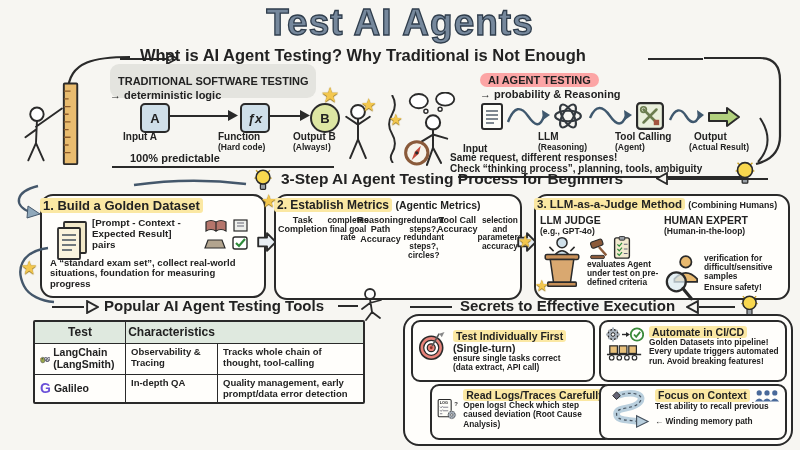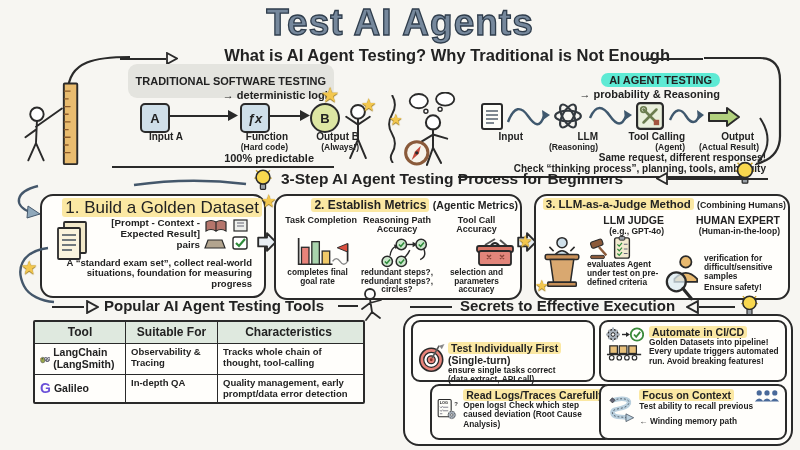--- a/index.html
+++ b/index.html
@@ -1,44 +1,44 @@
 <!DOCTYPE html>
 <html><head>
 <meta charset="utf-8">
 <style>
   html,body{margin:0;padding:0}
   body{width:800px;height:450px;font-family:"Liberation Sans",sans-serif;background:#f7f6f2;color:#222;overflow:hidden}
   #canvas{position:relative;width:800px;height:438px}
   .abs{position:absolute}
-  .c{text-align:right}
+  .c{text-align:left}
   .nw{white-space:nowrap}
   .hl-y{background:#fbe8a3;padding:0 3px;border-radius:3px}
   .pill{background:#e4e4df;padding:11px 8px;border-radius:9px}
-  .pill-g{background:#5eead4;padding:1px 8px;border-radius:9px}
+  .pill-g{background:#fca5a5;padding:1px 8px;border-radius:9px}
   .line{position:absolute;border-top:2.2px solid #2a2a2a}
   .star{position:absolute;color:#f3c74f;text-shadow:0 0 1px #9c7c25,0 1px 1px #9c7c25;font-weight:bold}
   .sbox{position:absolute;background:#fffefb;border:2.2px solid #2a2a2a;border-radius:13px}
   .mbox{position:absolute;background:#fffefb;border:2px solid #2a2a2a;border-radius:9px}
   .title{left:0;top:2px;width:800px;text-align:center;font-size:37px;font-weight:bold;letter-spacing:1px;
          color:#76889c;-webkit-text-stroke:1.3px #2f3d4c}
   .h1{font-size:16.5px;font-weight:bold}
   .h2{font-size:15px;font-weight:bold}
   .lab{font-size:10px;font-weight:bold;line-height:1.05}
   .sub{font-size:8.5px;font-weight:bold;line-height:1.05}
   .node{position:absolute;width:26px;height:26px;border:2px solid #2a2a2a;display:flex;align-items:center;justify-content:center;font-weight:bold;font-size:13px}
   .nodeblue{background:#cfdfe9;border-radius:5px}
   .tbl{position:absolute;left:33px;top:320px;width:328px;border:2.4px solid #2a2a2a;border-radius:2px;background:#fffefb}
   .trow{display:grid;grid-template-columns:90px 92px 142px}
   .trow+.trow{border-top:1.7px solid #2a2a2a}
   .tcell{padding:3px 5px;border-left:1.7px solid #2a2a2a;font-size:9.5px;font-weight:bold;line-height:1.12}
   .tcell:first-child{border-left:none}
   .thead{background:#dfe9df}
   .thead .tcell{font-size:12px;text-align:center;padding:4px 2px}
   .toolname{display:flex;align-items:center;gap:3px;font-size:10.5px}
-  .metcol{width:79px;display:flex;flex-direction:column;align-items:flex-end}
+  .metcol{width:79px;display:flex;align-items:flex-start}
   .metname{font-size:9px;font-weight:bold;text-align:center;line-height:1.05;height:20px}
   .metcap{font-size:8.3px;font-weight:bold;text-align:center;line-height:1.05}
   .sec-title{font-size:10.5px;font-weight:bold;line-height:1.15}
   .sec-body{font-size:8.3px;font-weight:bold;line-height:1.12}
   svg{display:block}
 </style>
 </head>
 <body>
 
 <div id="canvas">
@@ -145,21 +145,21 @@
     <circle cx="7" cy="7" r="2.6" fill="none" stroke="#6b7d4f" stroke-width="1.6"></circle>
     <rect x="16.5" y="16.5" width="5" height="5" fill="#a3553f"></rect>
   </svg>
   <svg class="abs" style="left:668px;top:104px" width="36" height="24" viewBox="0 0 36 24">
     <path d="M2,16 C7,4 13,4 18,12 S28,20 31,12" fill="none" stroke="#3f586e" stroke-width="2.4"></path>
       <polygon points="29,6 36,11 30,16" fill="#3f586e"></polygon>
   </svg>
   <svg class="abs" style="left:707px;top:106px" width="34" height="22" viewBox="0 0 34 22">
     <polygon points="2,7 20,7 20,2 32,11 20,20 20,15 2,15" fill="#b2d17e" stroke="#2a2a2a" stroke-width="2" stroke-linejoin="round"></polygon>
   </svg>
-  <div class="abs lab c" style="left:463px;top:132px;width:60px">Input</div>
+  <div class="abs lab c" style="left:463px;top:144px;width:60px">Input</div>
   <div class="abs lab c" style="left:538px;top:132px;width:60px">LLM</div>
   <div class="abs sub c" style="left:538px;top:143px;width:60px">(Reasoning)</div>
   <div class="abs lab c" style="left:615px;top:132px;width:70px">Tool Calling</div>
   <div class="abs sub c" style="left:615px;top:143px;width:70px">(Agent)</div>
   <div class="abs lab c" style="left:694px;top:132px;width:60px">Output</div>
   <div class="abs sub c" style="left:689px;top:143px;width:70px">(Actual Result)</div>
   <div class="abs c nw" style="left:450px;top:152px;width:316px;font-size:10px;font-weight:bold">Same request, different responses!</div>
   <div class="abs c nw" style="left:450px;top:163px;width:316px;font-size:10px;font-weight:bold">Check “thinking process”, planning, tools, ambiguity</div>
   <div class="line" style="left:458px;top:176px;width:290px"></div>
 
@@ -186,21 +186,21 @@
       <polygon points="11,1 1,6.5 11,12" fill="#f7f6f2" stroke="#2a2a2a" stroke-width="1.8"></polygon>
     </svg>
   <div class="line" style="left:668px;top:178px;width:100px"></div>
 
   <svg class="abs" style="left:12px;top:184px" width="32" height="38" viewBox="0 0 32 38">
     <path d="M26,2 C2,8 2,22 18,28" fill="none" stroke="#44576b" stroke-width="2.4"></path>
       <polygon points="16,22 28,30 15,34" fill="#8fa8bb" stroke="#44576b" stroke-width="1"></polygon>
   </svg>
 
   <div class="sbox" style="left:40px;top:194px;width:222px;height:100px"></div>
-  <div class="abs c nw" style="left:40px;top:198px;width:222px;font-size:17px;font-weight:normal">
+  <div class="abs c nw" style="left:40px;top:198px;width:222px;font-size:13px;font-weight:bold">
     <span class="hl-y">1. Build a Golden Dataset</span>
   </div>
   <svg class="abs" style="left:55px;top:220px" width="34" height="42" viewBox="0 0 34 42">
     <rect x="9" y="2" width="22" height="31" rx="1" fill="#f1e8c8" stroke="#2a2a2a" stroke-width="1.8"></rect>
     <rect x="3" y="8" width="22" height="31" rx="1" fill="#faf4dd" stroke="#2a2a2a" stroke-width="1.8"></rect>
     <path d="M7,15 h14 M7,20 h14 M7,25 h14 M7,30 h10" stroke="#44505c" stroke-width="1.6"></path>
   </svg>
   <div class="abs c" style="left:92px;top:218px;width:108px;font-size:9.8px;font-weight:bold;line-height:1.1">
     <div>[Prompt - Context -</div>
     <div>Expected Result]</div>
@@ -335,22 +335,21 @@
   <div class="line" style="left:52px;top:306px;width:32px"></div>
   <div class="abs h2 nw" style="left:104px;top:297px">Popular AI Agent Testing Tools</div>
   <div class="line" style="left:338px;top:305px;width:20px"></div>
   <svg class="abs" style="left:360px;top:288px" width="26" height="34" viewBox="0 0 26 34">
     <circle cx="10" cy="6" r="5" fill="#fff" stroke="#2a2a2a" stroke-width="1.8"></circle>
     <path d="M10,11 L12,24 M10,15 L2,21 M10,15 L21,12 M12,24 L6,32 M12,24 L20,30" fill="none" stroke="#2a2a2a" stroke-width="1.8" stroke-linecap="round"></path>
   </svg>
 
   <div class="tbl">
     <div class="trow thead">
-      <div class="tcell">Tool</div>
-      <div class="tcell">Suitable For</div>
+      <div class="tcell">Test</div>
       <div class="tcell">Characteristics</div>
     </div>
     <div class="trow">
       <div class="tcell toolname">
         <svg width="18" height="15" viewBox="0 0 18 16">
           <ellipse cx="5" cy="9" rx="4" ry="5" fill="#9aa84a" stroke="#556" stroke-width="1"></ellipse>
           <polygon points="1,5 -1,7 2,8" fill="#e0a43f"></polygon>
           <circle cx="4.4" cy="6.5" r="0.9" fill="#223"></circle>
           <ellipse cx="11.5" cy="8" rx="4" ry="2.4" fill="none" stroke="#667" stroke-width="1.8" transform="rotate(45 11.5 8)"></ellipse>
           <ellipse cx="14.5" cy="8" rx="4" ry="2.4" fill="none" stroke="#667" stroke-width="1.8" transform="rotate(-45 14.5 8)"></ellipse>
@@ -378,21 +377,21 @@
   <div class="line" style="left:699px;top:306px;width:36px"></div>
   <svg class="abs" style="left:740px;top:292px" width="19" height="25" viewBox="0 0 22 30">
     <path d="M3,5 L6,8 M19,5 L16,8 M1,14 L5,14 M21,14 L17,14" stroke="#c9a227" stroke-width="1.6"></path>
     <circle cx="11" cy="13" r="8" fill="#f8d74e" stroke="#2a2a2a" stroke-width="1.8"></circle>
     <rect x="8" y="21" width="6" height="6" rx="1" fill="#9aa0a6" stroke="#2a2a2a" stroke-width="1.4"></rect>
   </svg>
 
   <div class="sbox" style="left:403px;top:314px;width:386px;height:128px;border-radius:16px"></div>
 
   <div class="mbox" style="left:411px;top:320px;width:180px;height:58px">
-    <div style="display:flex;padding:20px 5px">
+    <div style="display:flex;gap:5px;padding:8px 5px">
       <svg width="30" height="32" viewBox="0 0 34 34">
         <circle cx="15" cy="19" r="13" fill="#e8837a" stroke="#2a2a2a" stroke-width="1.8"></circle>
         <circle cx="15" cy="19" r="8.5" fill="#fff" stroke="#2a2a2a" stroke-width="1.4"></circle>
         <circle cx="15" cy="19" r="4.5" fill="#e8837a" stroke="#2a2a2a" stroke-width="1.4"></circle>
         <circle cx="15" cy="19" r="1.6" fill="#8b2f26"></circle>
         <path d="M24,3 L16,17" stroke="#555" stroke-width="1.8"></path>
           <polygon points="24,3 30,1 27,7" fill="#888"></polygon>
       </svg>
       <div>
         <div class="sec-title nw"><span class="hl-y">Test Individually First</span></div>
@@ -452,21 +451,21 @@
 
   <div class="mbox" style="left:599px;top:384px;width:184px;height:52px">
     <div style="display:flex;gap:5px;padding:3px 5px">
       <svg width="44" height="42" viewBox="0 0 44 44">
         <path d="M10,7 C30,1 40,7 34,14 C28,22 10,18 10,26 C10,34 22,32 32,34" fill="none" stroke="#b9cfdd" stroke-width="7"></path>
         <path d="M10,7 C30,1 40,7 34,14 C28,22 10,18 10,26 C10,34 22,32 32,34" fill="none" stroke="#44505c" stroke-width="1.3" stroke-dasharray="3,3"></path>
         <polygon points="31,28 43,34 31,40" fill="#b9cfdd" stroke="#44505c" stroke-width="1.2"></polygon>
         <polygon points="10,3 14,7 10,11 6,7" fill="#667" stroke="#2a2a2a" stroke-width="1"></polygon>
       </svg>
       <div>
-        <div class="sec-title nw" style="display:flex;align-items:flex-start;gap:20px">
+        <div class="sec-title nw" style="display:flex;align-items:center;gap:4px">
           <span class="hl-y">Focus on Context</span>
           <svg width="26" height="13" viewBox="0 0 30 14">
             <g fill="#4a6a9a">
                 <circle cx="6" cy="4" r="3"></circle>
                 <circle cx="15" cy="4" r="3"></circle>
                 <circle cx="24" cy="4" r="3"></circle>
             <path d="M1,14 Q6,7 11,14 Z M10,14 Q15,7 20,14 Z M19,14 Q24,7 29,14 Z"></path>
               </g>
           </svg>
         </div>

